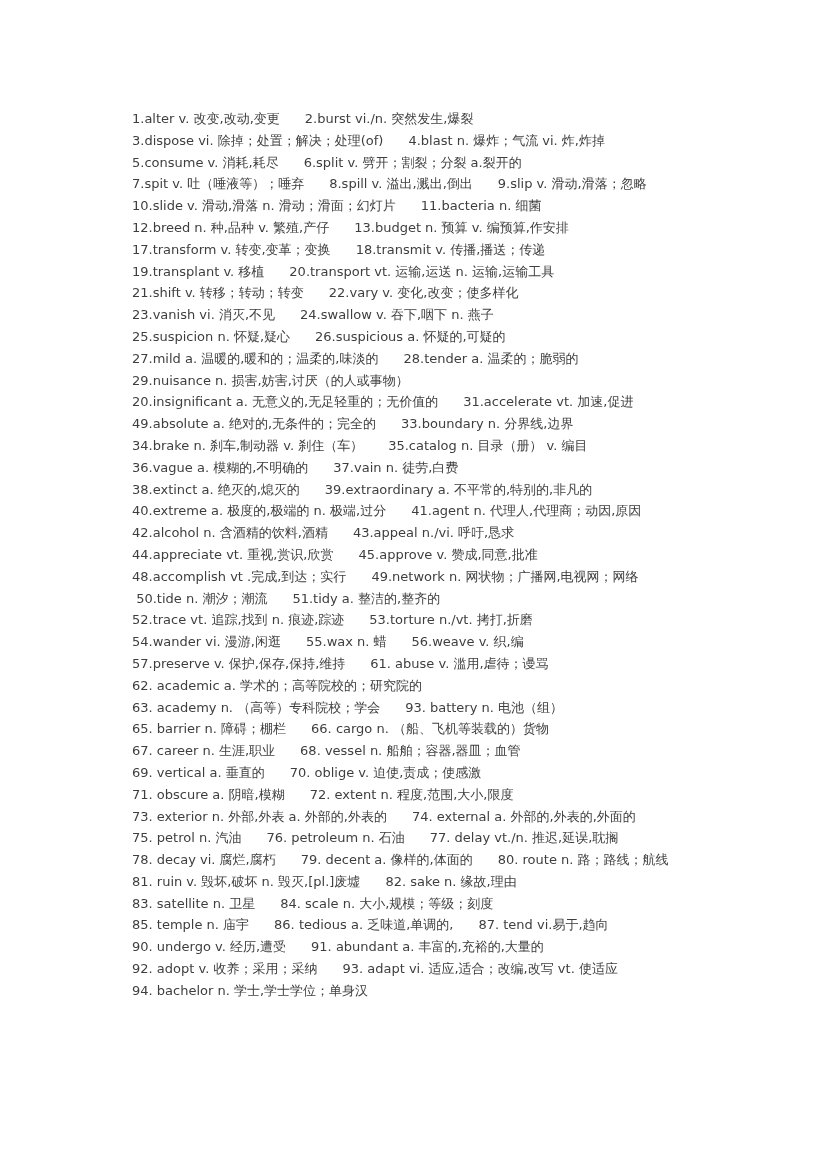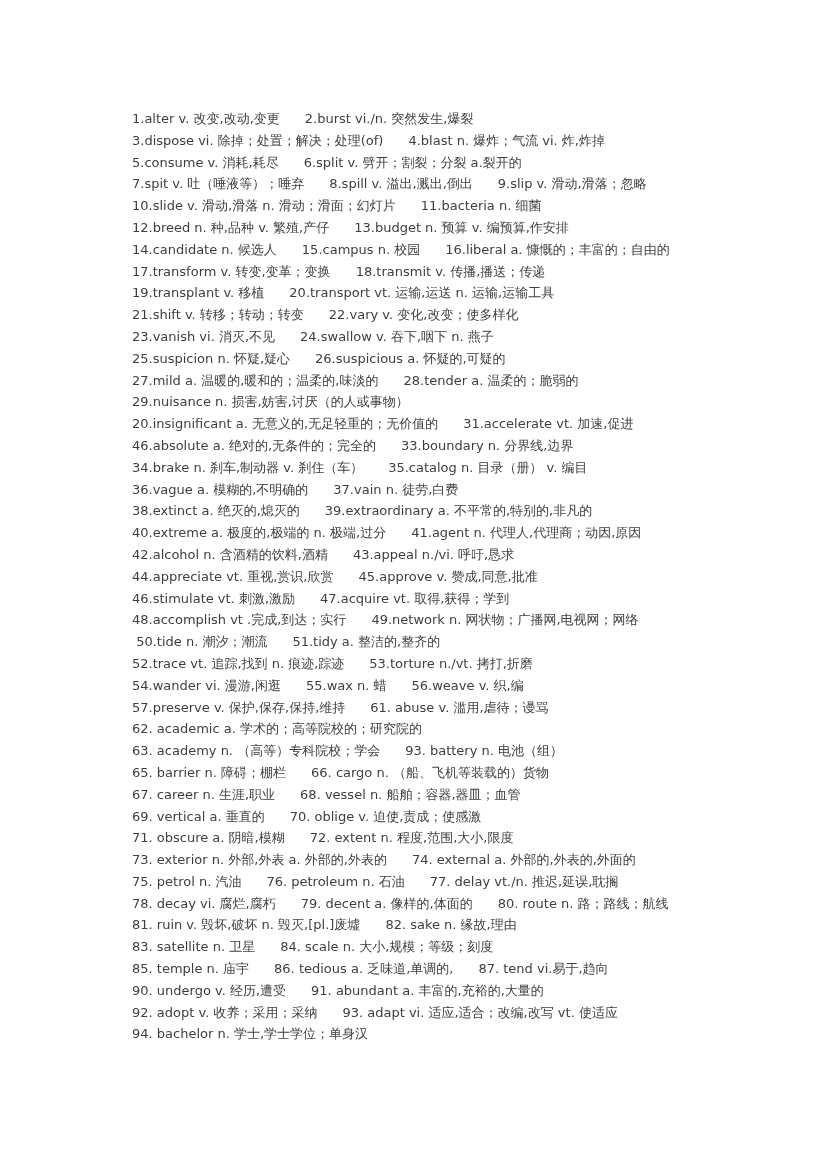--- a/index.html
+++ b/index.html
@@ -48,37 +48,35 @@
 <body style="background: rgb(255, 255, 255);">
 
 <div class="page">
   <div class="word-list" id="word-list" style="color: rgb(62, 62, 62);">
       <div class="word-row"><span class="word-entry">1.alter v. 改变,改动,变更</span><span class="word-entry">2.burst vi./n. 突然发生,爆裂</span></div>
       <div class="word-row"><span class="word-entry">3.dispose vi. 除掉；处置；解决；处理(of)</span><span class="word-entry">4.blast n. 爆炸；气流 vi. 炸,炸掉</span></div>
       <div class="word-row"><span class="word-entry">5.consume v. 消耗,耗尽</span><span class="word-entry">6.split v. 劈开；割裂；分裂 a.裂开的</span></div>
       <div class="word-row"><span class="word-entry">7.spit v. 吐（唾液等）；唾弃</span><span class="word-entry">8.spill v. 溢出,溅出,倒出</span><span class="word-entry">9.slip v. 滑动,滑落；忽略</span></div>
       <div class="word-row"><span class="word-entry">10.slide v. 滑动,滑落 n. 滑动；滑面；幻灯片</span><span class="word-entry">11.bacteria n. 细菌</span></div>
       <div class="word-row"><span class="word-entry">12.breed n. 种,品种 v. 繁殖,产仔</span><span class="word-entry">13.budget n. 预算 v. 编预算,作安排</span></div>
-      <div class="word-row"><span class="word-entry">14.candidate n. 候选人</span><span class="word-entry">15.campus n. 校园</span><span class="word-entry">16.liberal a. 慷慨的；丰富的；自由的</span></div>
       <div class="word-row"><span class="word-entry">17.transform v. 转变,变革；变换</span><span class="word-entry">18.transmit v. 传播,播送；传递</span></div>
       <div class="word-row"><span class="word-entry">19.transplant v. 移植</span><span class="word-entry">20.transport vt. 运输,运送 n. 运输,运输工具</span></div>
       <div class="word-row"><span class="word-entry">21.shift v. 转移；转动；转变</span><span class="word-entry">22.vary v. 变化,改变；使多样化</span></div>
       <div class="word-row"><span class="word-entry">23.vanish vi. 消灭,不见</span><span class="word-entry">24.swallow v. 吞下,咽下 n. 燕子</span></div>
       <div class="word-row"><span class="word-entry">25.suspicion n. 怀疑,疑心</span><span class="word-entry">26.suspicious a. 怀疑的,可疑的</span></div>
       <div class="word-row"><span class="word-entry">27.mild a. 温暖的,暖和的；温柔的,味淡的</span><span class="word-entry">28.tender a. 温柔的；脆弱的</span></div>
       <div class="word-row"><span class="word-entry">29.nuisance n. 损害,妨害,讨厌（的人或事物）</span></div>
       <div class="word-row"><span class="word-entry">20.insignificant a. 无意义的,无足轻重的；无价值的</span><span class="word-entry">31.accelerate vt. 加速,促进</span></div>
-      <div class="word-row"><span class="word-entry">46.absolute a. 绝对的,无条件的；完全的</span><span class="word-entry">33.boundary n. 分界线,边界</span></div>
+      <div class="word-row"><span class="word-entry">49.absolute a. 绝对的,无条件的；完全的</span><span class="word-entry">33.boundary n. 分界线,边界</span></div>
       <div class="word-row"><span class="word-entry">34.brake n. 刹车,制动器 v. 刹住（车）</span><span class="word-entry">35.catalog n. 目录（册） v. 编目</span></div>
       <div class="word-row"><span class="word-entry">36.vague a. 模糊的,不明确的</span><span class="word-entry">37.vain n. 徒劳,白费</span></div>
       <div class="word-row"><span class="word-entry">38.extinct a. 绝灭的,熄灭的</span><span class="word-entry">39.extraordinary a. 不平常的,特别的,非凡的</span></div>
       <div class="word-row"><span class="word-entry">40.extreme a. 极度的,极端的 n. 极端,过分</span><span class="word-entry">41.agent n. 代理人,代理商；动因,原因</span></div>
       <div class="word-row"><span class="word-entry">42.alcohol n. 含酒精的饮料,酒精</span><span class="word-entry">43.appeal n./vi. 呼吁,恳求</span></div>
       <div class="word-row"><span class="word-entry">44.appreciate vt. 重视,赏识,欣赏</span><span class="word-entry">45.approve v. 赞成,同意,批准</span></div>
-      <div class="word-row"><span class="word-entry">46.stimulate vt. 刺激,激励</span><span class="word-entry">47.acquire vt. 取得,获得；学到</span></div>
       <div class="word-row"><span class="word-entry">48.accomplish vt .完成,到达；实行</span><span class="word-entry">49.network n. 网状物；广播网,电视网；网络</span></div>
       <div class="word-row"><span class="word-entry"> 50.tide n. 潮汐；潮流</span><span class="word-entry">51.tidy a. 整洁的,整齐的</span></div>
       <div class="word-row"><span class="word-entry">52.trace vt. 追踪,找到 n. 痕迹,踪迹</span><span class="word-entry">53.torture n./vt. 拷打,折磨</span></div>
       <div class="word-row"><span class="word-entry">54.wander vi. 漫游,闲逛</span><span class="word-entry">55.wax n. 蜡</span><span class="word-entry">56.weave v. 织,编</span></div>
       <div class="word-row"><span class="word-entry">57.preserve v. 保护,保存,保持,维持</span><span class="word-entry">61. abuse v. 滥用,虐待；谩骂</span></div>
       <div class="word-row"><span class="word-entry">62. academic a. 学术的；高等院校的；研究院的</span></div>
       <div class="word-row"><span class="word-entry">63. academy n. （高等）专科院校；学会</span><span class="word-entry">93. battery n. 电池（组）</span></div>
       <div class="word-row"><span class="word-entry">65. barrier n. 障碍；棚栏</span><span class="word-entry">66. cargo n. （船、飞机等装载的）货物</span></div>
       <div class="word-row"><span class="word-entry">67. career n. 生涯,职业</span><span class="word-entry">68. vessel n. 船舶；容器,器皿；血管</span></div>
       <div class="word-row"><span class="word-entry">69. vertical a. 垂直的</span><span class="word-entry">70. oblige v. 迫使,责成；使感激</span></div>

